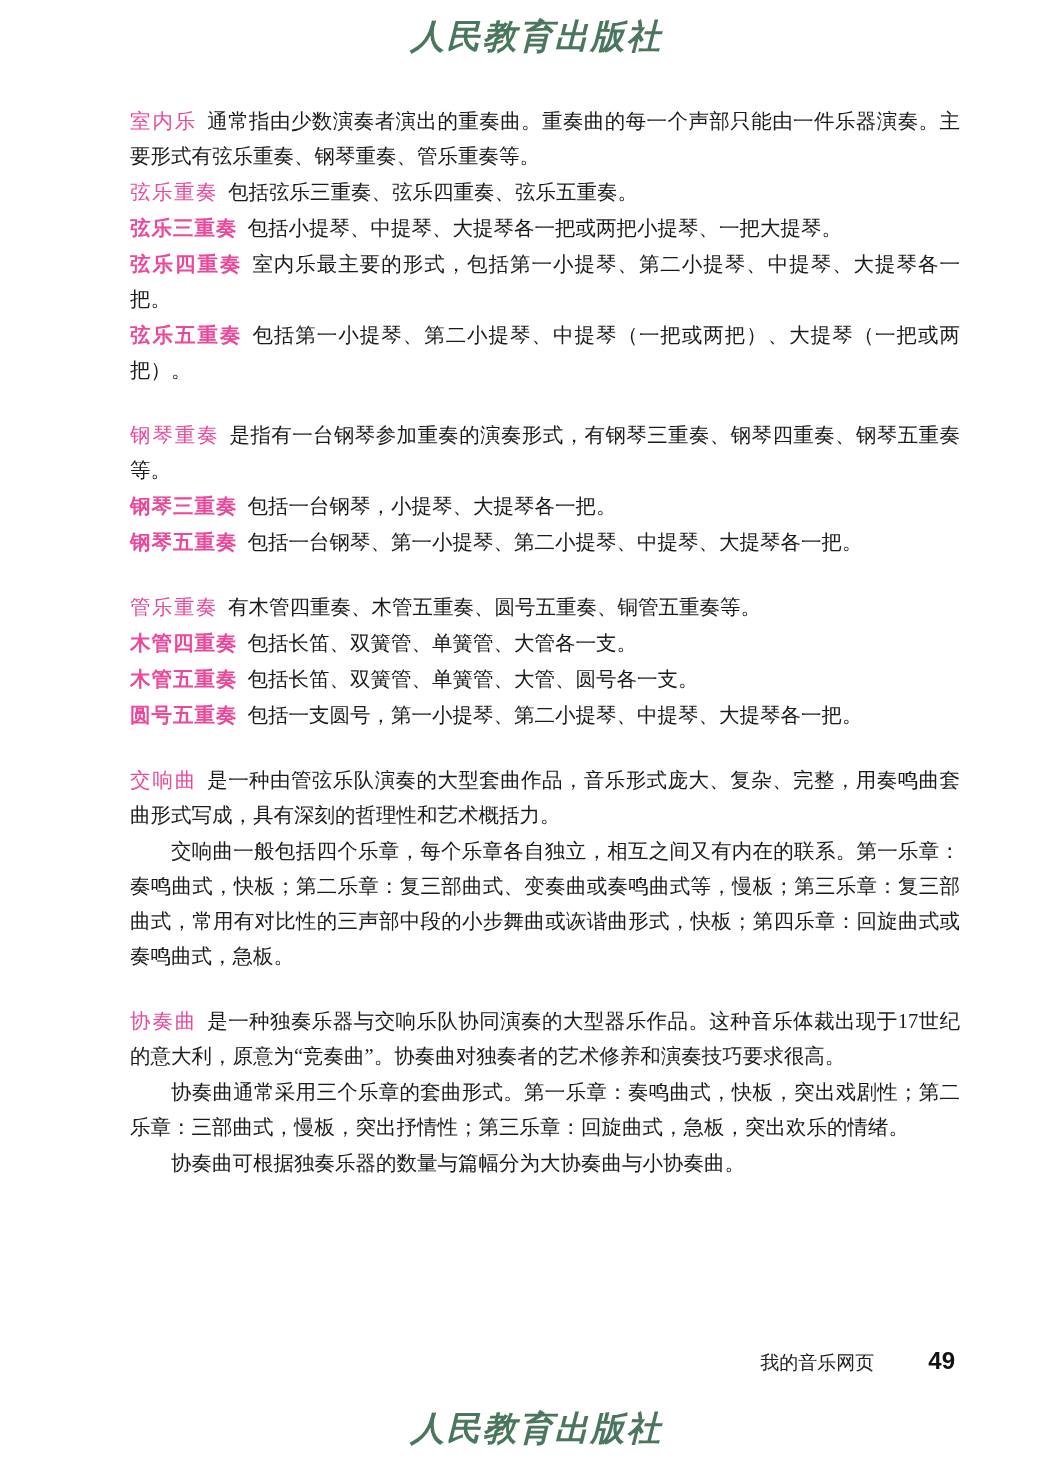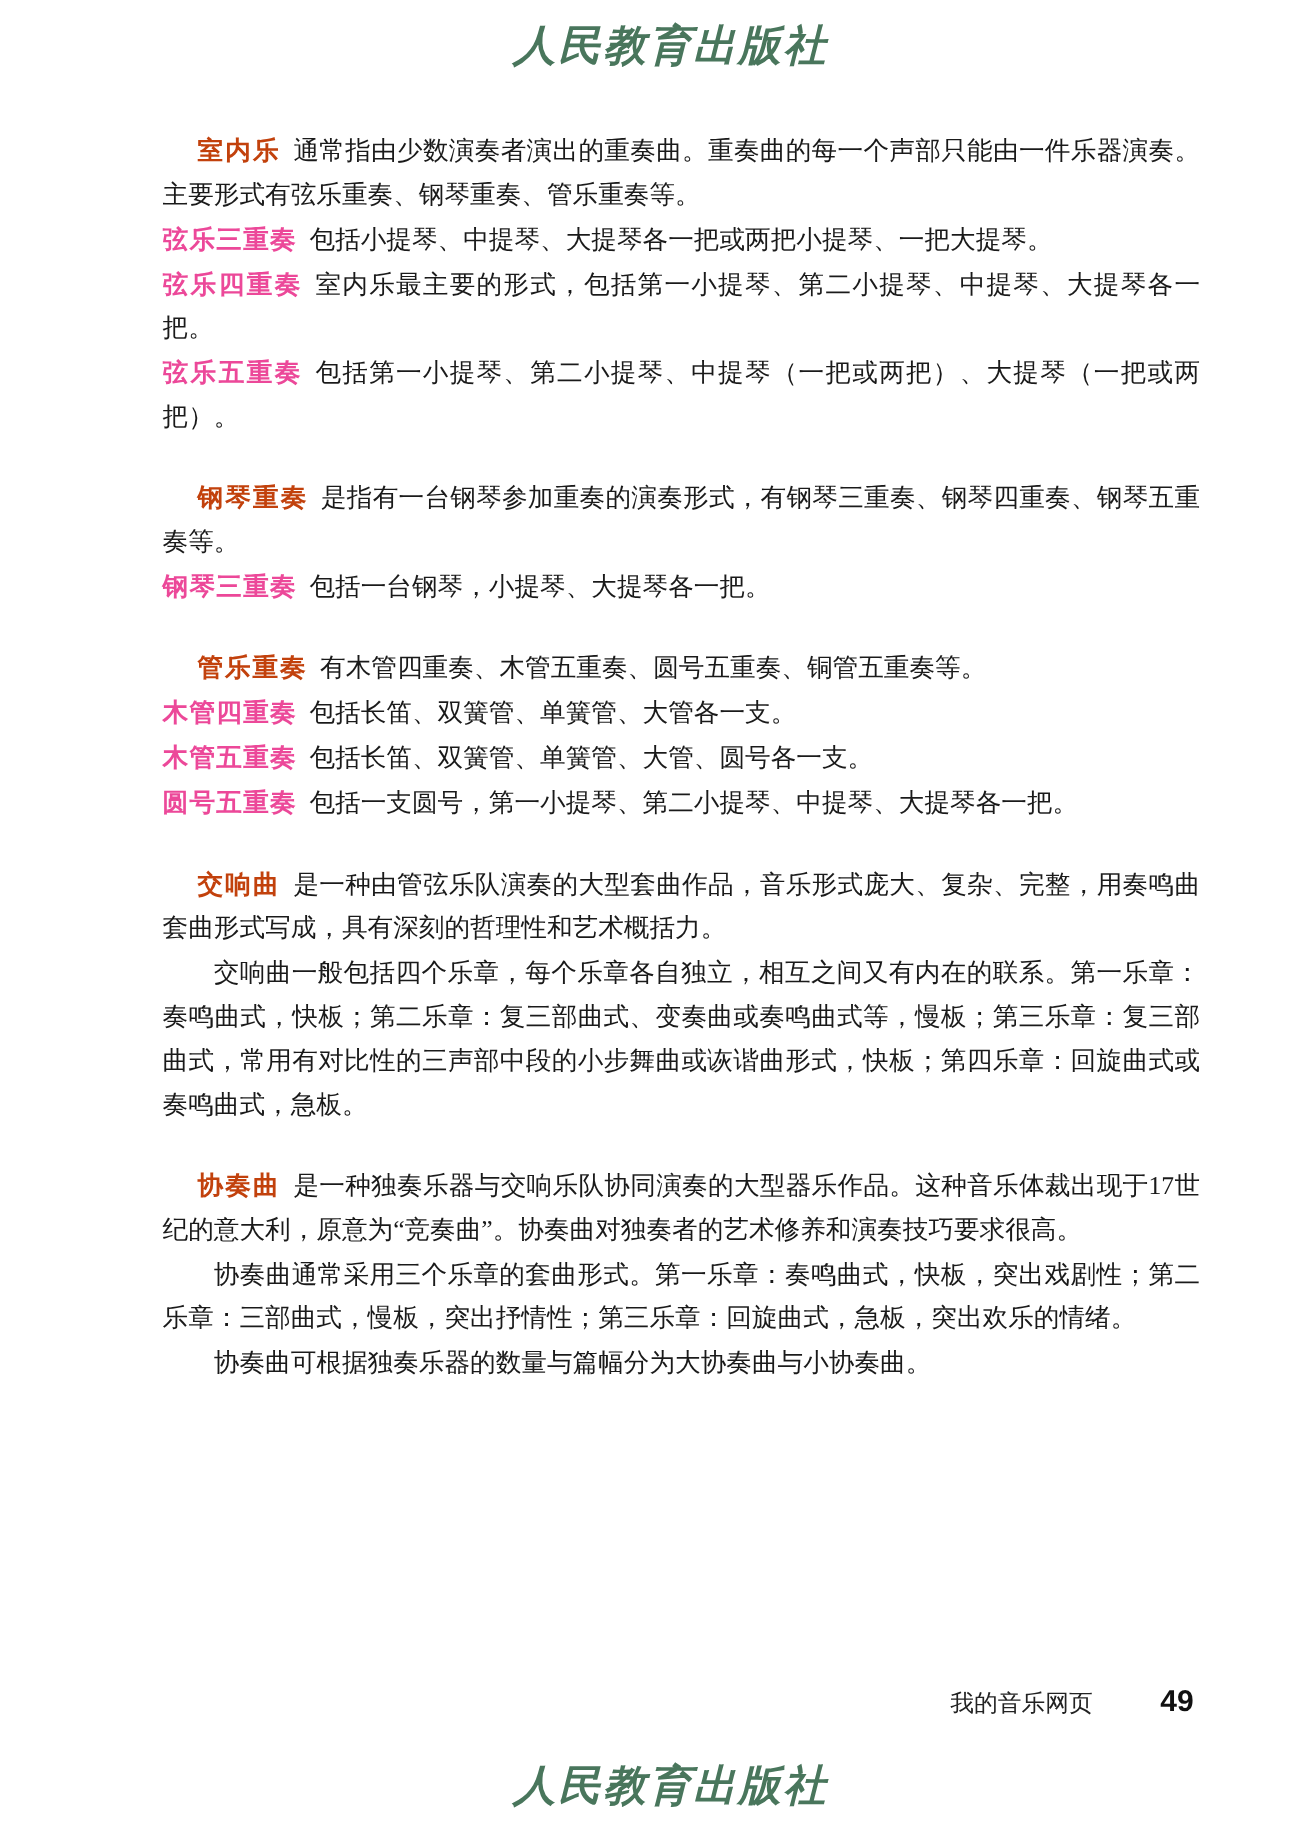--- a/index.html
+++ b/index.html
@@ -51,25 +51,24 @@
     line-height: 35px;
     text-align: justify;
     margin: 0;
     text-justify: inter-ideograph;
   }
   .para + .para { margin-top: 1px; }
 
   .blockgap { height: 30px; }
 
   .term-blue {
-    color: #c2410c;
-    font-weight: bold;
+    color: #ec4899;
+    font-weight: normal;
     letter-spacing: 1.5px;
     margin-right: 10px;
-    margin-left: 28px;
   }
   .term-black {
     color: #ec4899;
     font-weight: bold;
     letter-spacing: 1px;
     margin-right: 10px;
   }
   .indent { text-indent: 2em; }
 
   .footer {
@@ -100,38 +99,44 @@
 
   <div class="watermark watermark-top">人民教育出版社</div>
 
   <div class="content">
 
     <div>
       <p class="para">
         <span class="term-blue">室内乐</span><span>通常指由少数演奏者演出的重奏曲。重奏曲的每一个声部只能由一件乐器演奏。主要形式有弦乐重奏、钢琴重奏、管乐重奏等。</span>
       </p>
       <p class="para">
+        <span class="term-blue">弦乐重奏</span><span>包括弦乐三重奏、弦乐四重奏、弦乐五重奏。</span>
+      </p>
+      <p class="para">
         <span class="term-black">弦乐三重奏</span><span>包括小提琴、中提琴、大提琴各一把或两把小提琴、一把大提琴。</span>
       </p>
       <p class="para">
         <span class="term-black">弦乐四重奏</span><span>室内乐最主要的形式，包括第一小提琴、第二小提琴、中提琴、大提琴各一把。</span>
       </p>
       <p class="para">
         <span class="term-black">弦乐五重奏</span><span>包括第一小提琴、第二小提琴、中提琴（一把或两把）、大提琴（一把或两把）。</span>
       </p>
     </div>
 
     <div class="blockgap"></div>
 
     <div>
       <p class="para">
         <span class="term-blue">钢琴重奏</span><span>是指有一台钢琴参加重奏的演奏形式，有钢琴三重奏、钢琴四重奏、钢琴五重奏等。</span>
       </p>
       <p class="para">
         <span class="term-black">钢琴三重奏</span><span>包括一台钢琴，小提琴、大提琴各一把。</span>
+      </p>
+      <p class="para">
+        <span class="term-black">钢琴五重奏</span><span>包括一台钢琴、第一小提琴、第二小提琴、中提琴、大提琴各一把。</span>
       </p>
     </div>
 
     <div class="blockgap"></div>
 
     <div>
       <p class="para">
         <span class="term-blue">管乐重奏</span><span>有木管四重奏、木管五重奏、圆号五重奏、铜管五重奏等。</span>
       </p>
       <p class="para">

